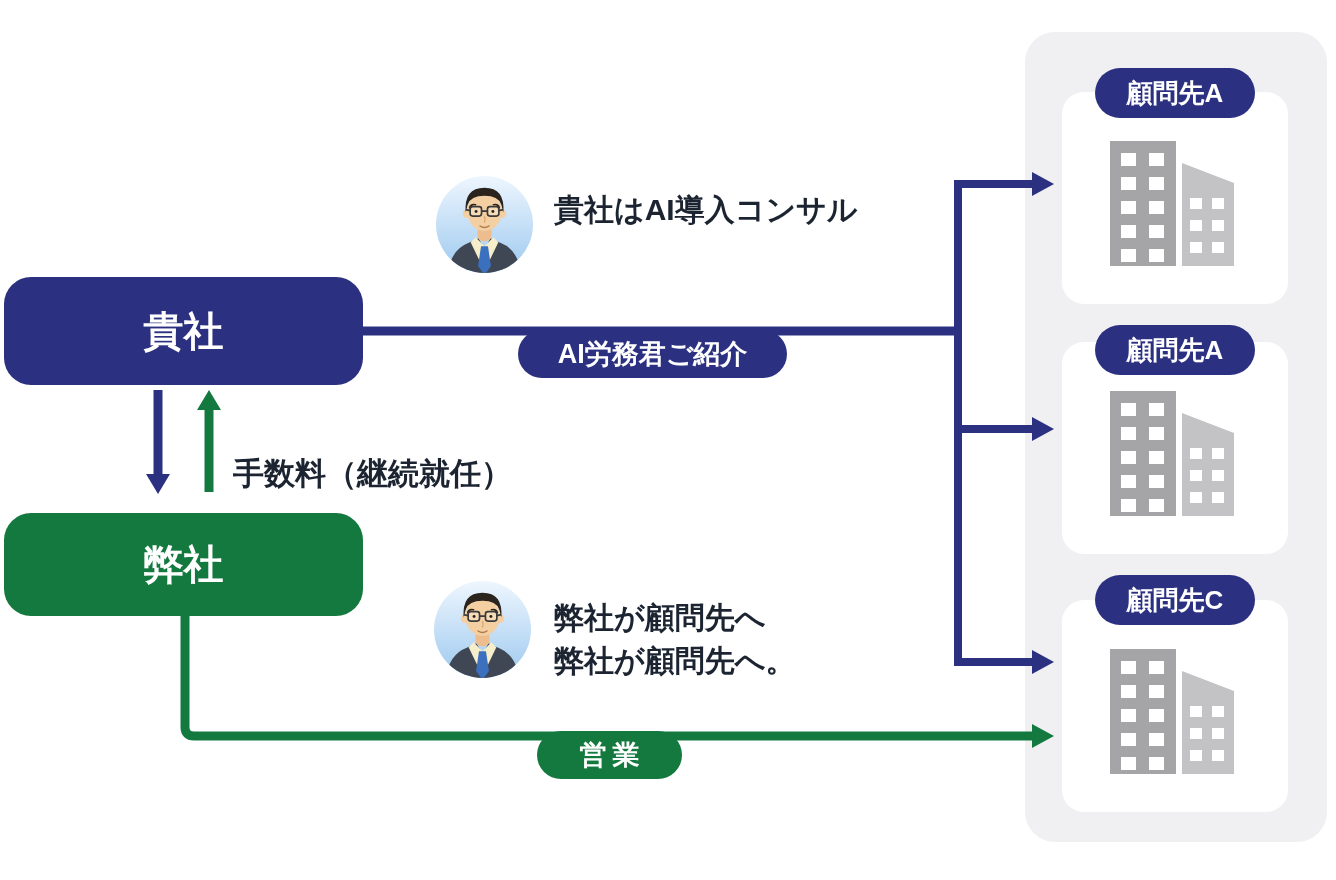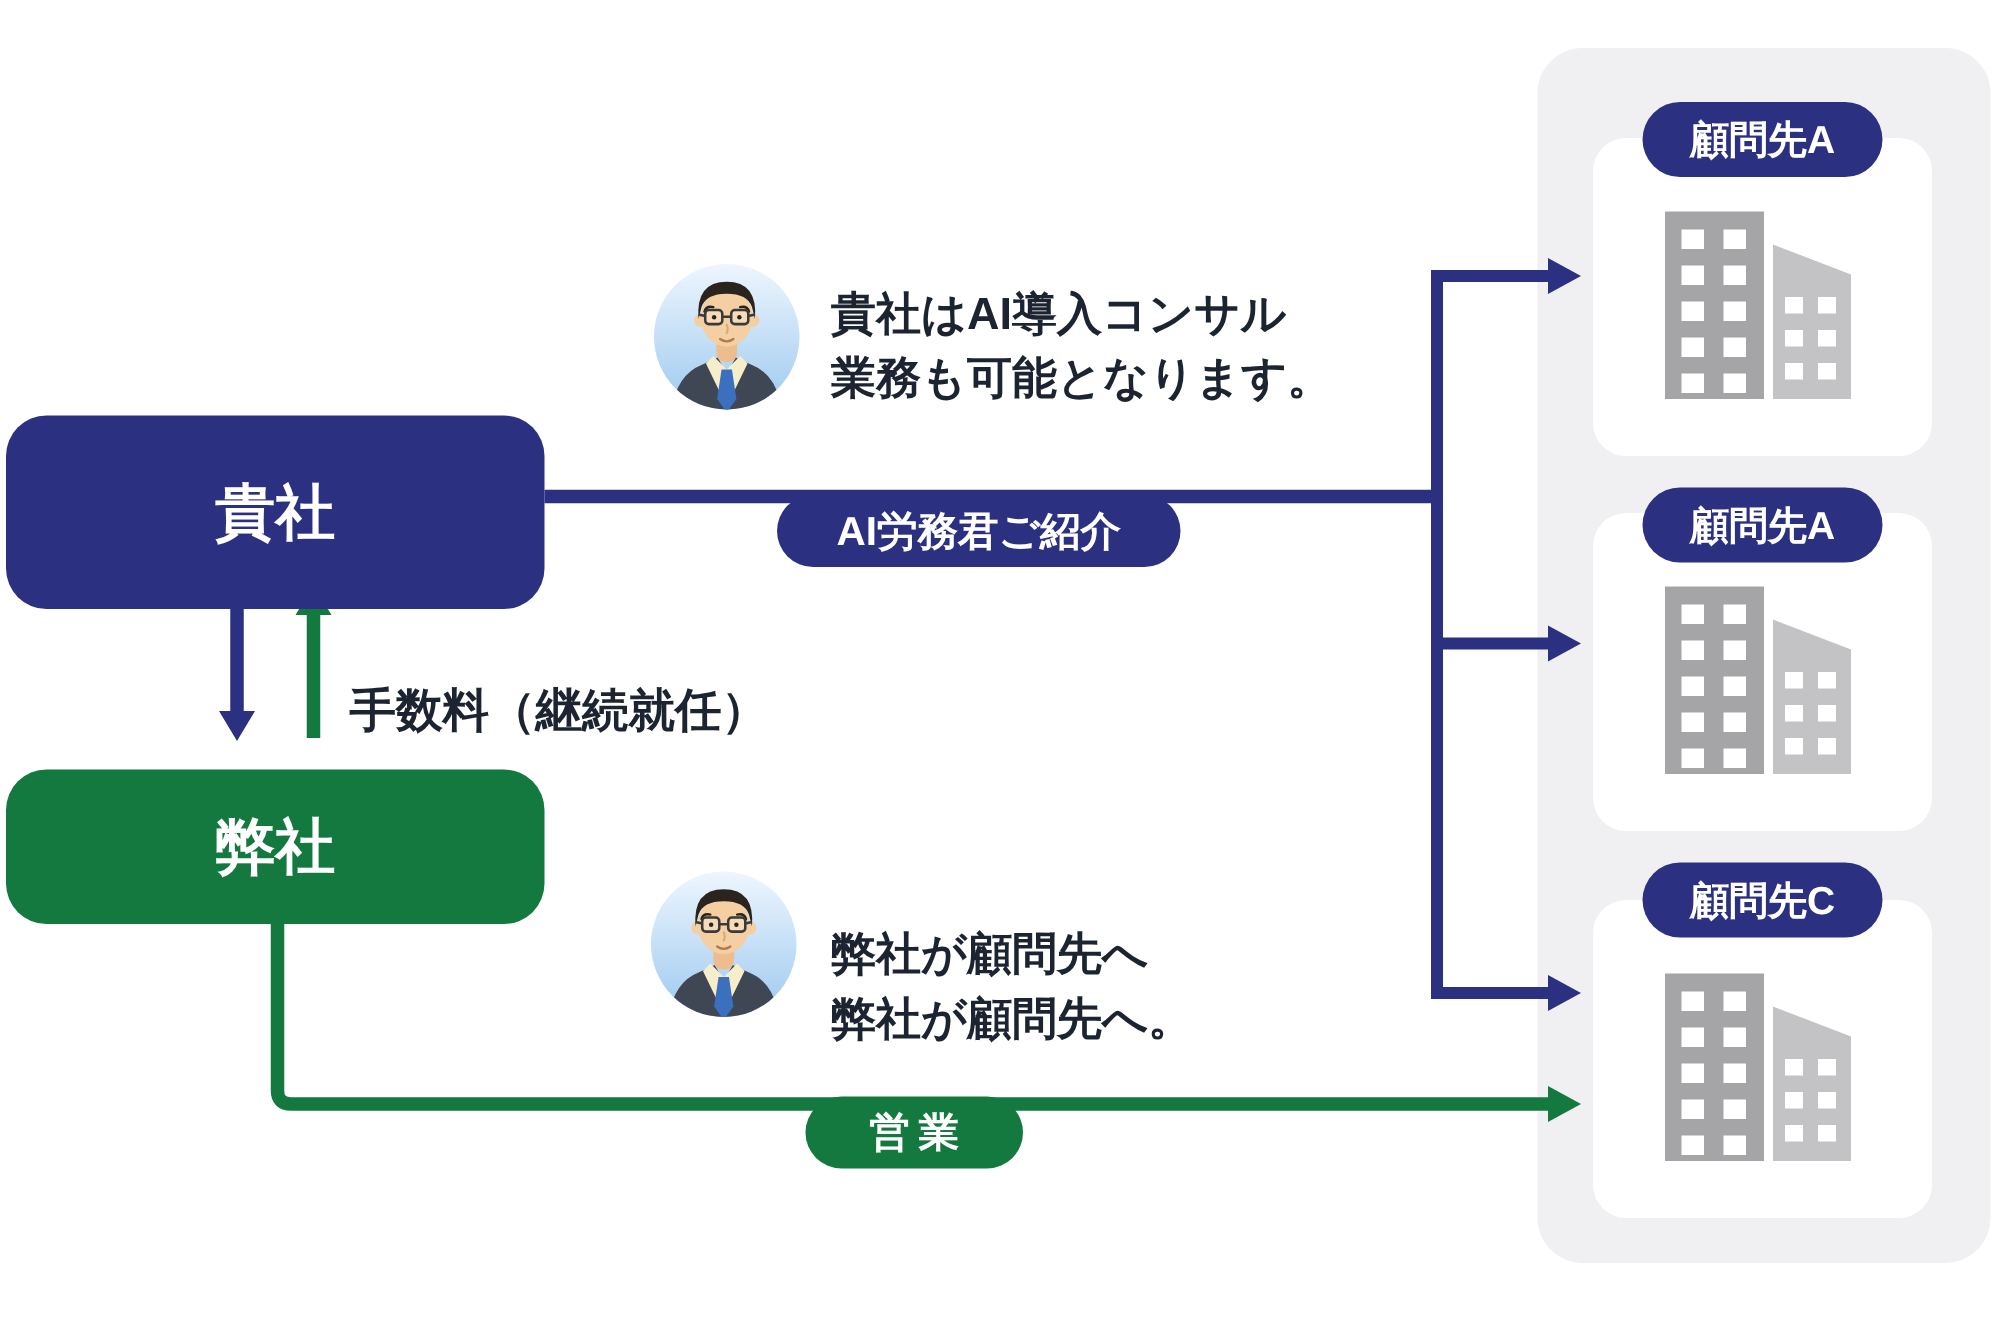--- a/index.html
+++ b/index.html
@@ -21,40 +21,40 @@
          background:var(--navy);color:#fff;font-size:26px;font-weight:bold;
          display:flex;align-items:center;justify-content:center;z-index:3;}
   .client-pill.a{top:68px;} .client-pill.b{top:325px;} .client-pill.c{top:575px;}
   .building{position:absolute;left:1110px;width:130px;height:130px;z-index:3;}
   .building.a{top:140px;} .building.b{top:390px;} .building.c{top:648px;}
 
   
   .company-box{position:absolute;left:4px;width:359px;border-radius:27px;
          display:flex;align-items:center;justify-content:center;
          color:#fff;font-size:40px;font-weight:bold;z-index:2;}
-  .company-box.your{top:277px;height:129px;background:var(--navy);}
+  .company-box.your{top:277px;height:108px;background:var(--navy);}
   .company-box.our{top:513px;height:103px;background:var(--green);}
 
   
   .connectors{position:absolute;left:0;top:0;width:1336px;height:880px;z-index:1;}
 
   
   .label-pill{position:absolute;height:48px;border-radius:24px;color:#fff;
          font-size:27px;font-weight:bold;display:flex;align-items:center;
          justify-content:center;z-index:2;}
   .label-pill.intro{left:518px;top:307px;width:269px;background:var(--navy);margin-top:23px;}
   .label-pill.sales{left:537px;top:711px;width:145px;background:var(--green);letter-spacing:0.22em;text-indent:0.22em;margin-top:20px;}
 
   
   .fee-label{position:absolute;left:233px;top:425px;font-size:31px;font-weight:bold;
          color:var(--text-dark);z-index:2;white-space:nowrap;margin-top:28px;}
   .note{position:absolute;left:554px;font-size:30px;font-weight:bold;
          color:var(--text-dark);line-height:43px;z-index:2;white-space:nowrap;}
   .note.intro{top:188px;}
-  .note.sales{top:615px;}
+  .note.sales{top:596px;}
 
   
   .avatar{position:absolute;width:99px;height:99px;z-index:2;}
   .avatar.intro{left:435px;top:175px;}
   .avatar.sales{left:433px;top:580px;}
 
   .defs-holder{position:absolute;width:0;height:0;overflow:hidden;}
 </style>
 </head>
 <body>
@@ -182,21 +182,20 @@
     <span>AI労務君ご紹介</span>
   </div>
   <div class="label-pill sales">
     <span>営業</span>
   </div>
 
   <div class="fee-label">手数料（継続就任）</div>
 
   <div class="note intro">
     <span style="display:block">貴社はAI導入コンサル</span>
-    <span style="display:block">業務も可能となります。</span>
   </div>
   <div class="note sales">
     <span style="display:block">弊社が顧問先へ</span>
     <span style="display:block">弊社が顧問先へ。</span>
   </div>
 
   <svg class="avatar intro">
       <use href="#sym-avatar"></use>
     </svg>
   <svg class="avatar sales">

